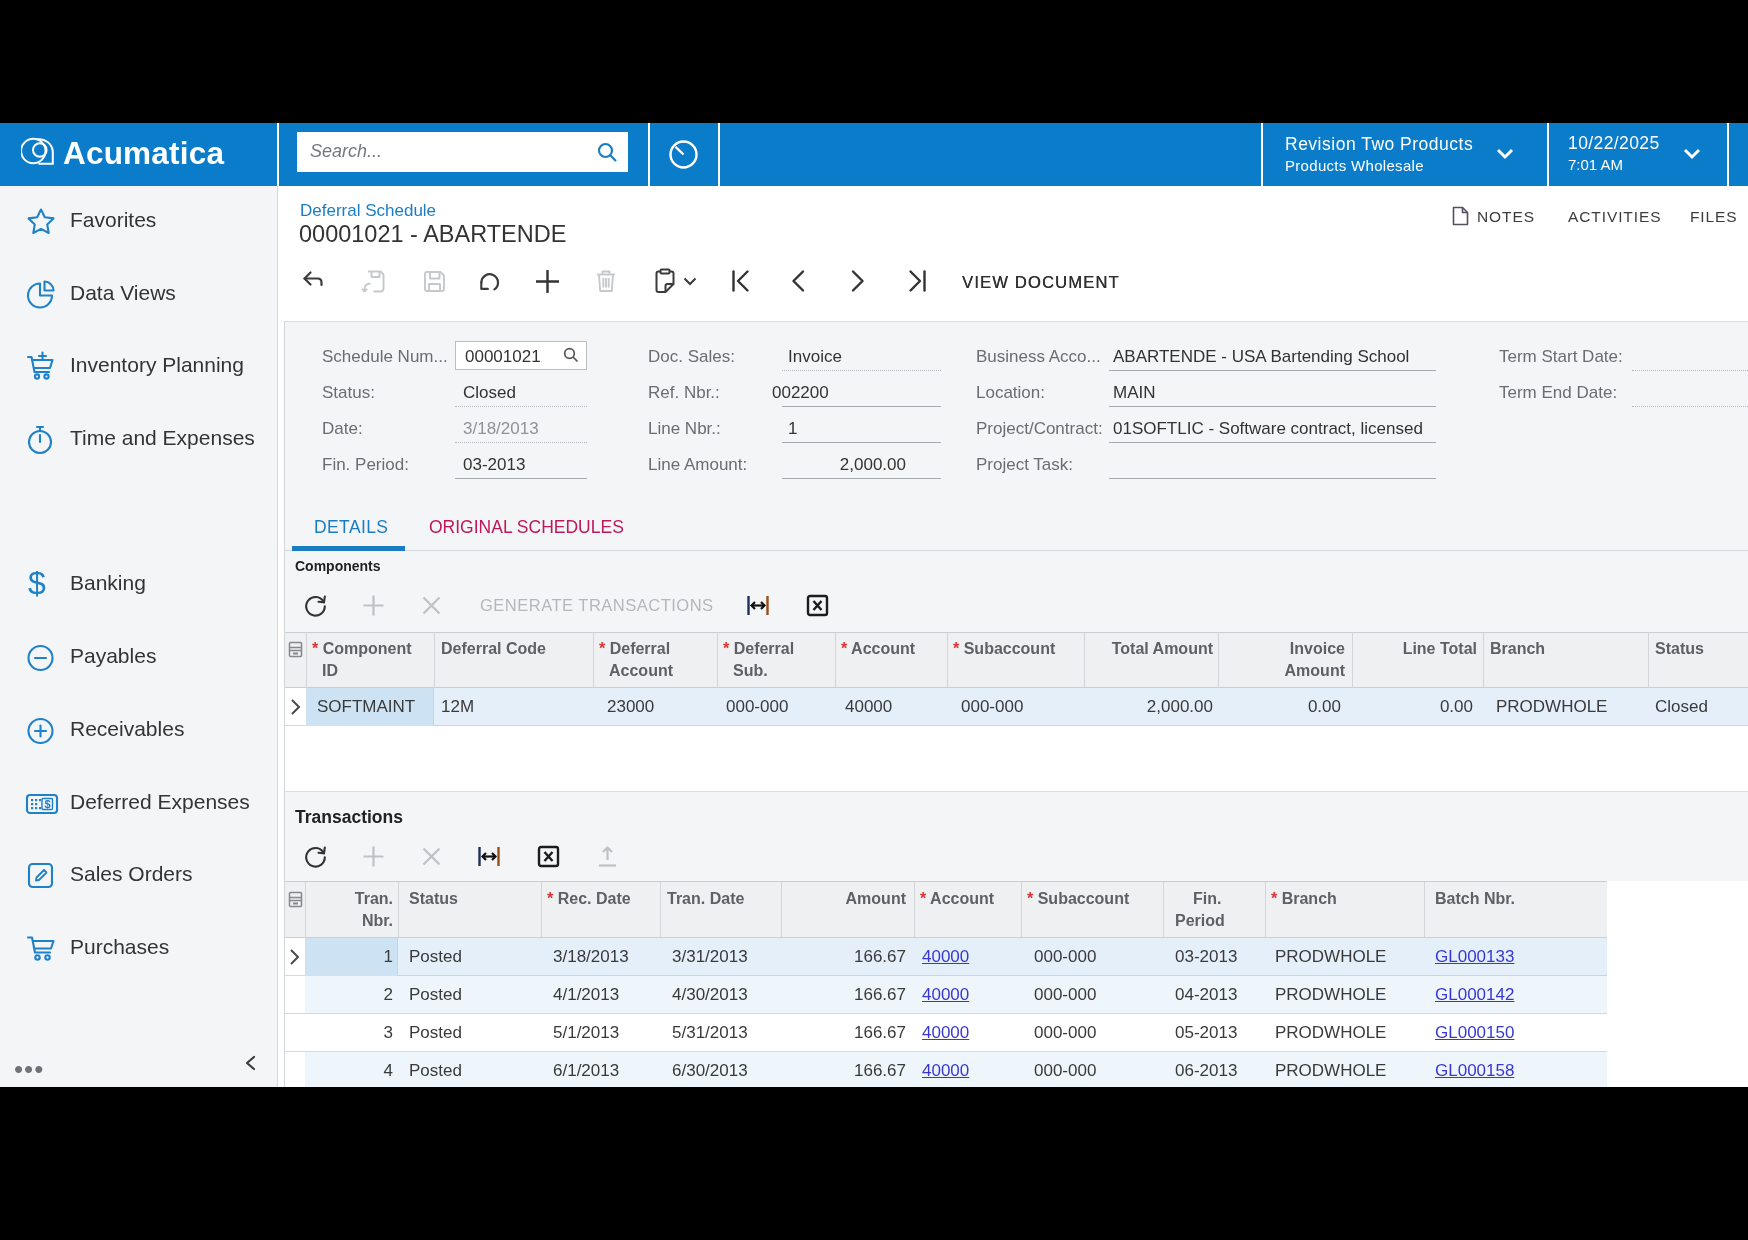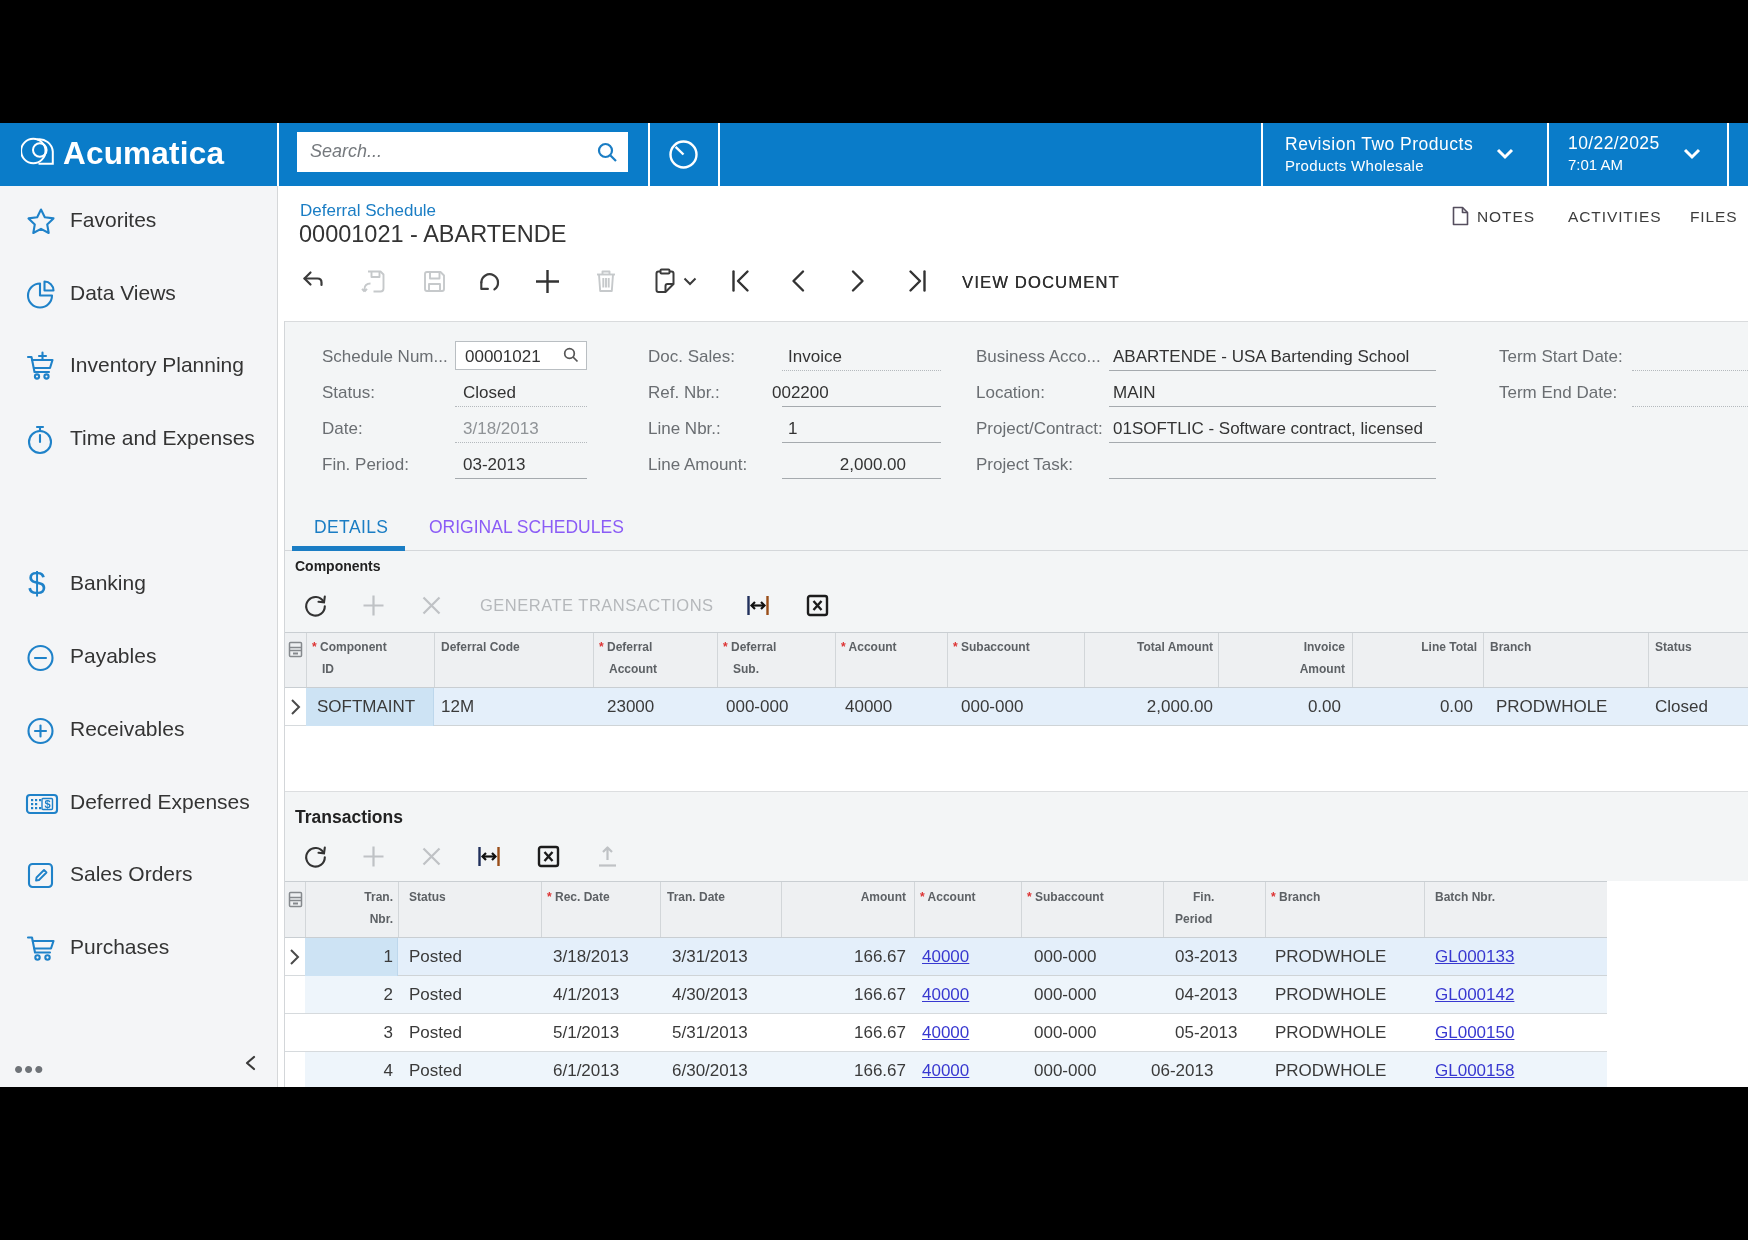--- a/index.html
+++ b/index.html
@@ -13,21 +13,21 @@
 .search { position:absolute; left:297px; top:9px; width:331px; height:40px; background:#fff; }
 .search span { position:absolute; left:13px; top:9px; font-size:18px; font-style:italic; color:#75797d; }
 .wtxt { color:#fff; position:absolute; white-space:nowrap; }
 
 .sidebar { position:absolute; left:0; top:63px; width:278px; height:901px; background:#f4f5f7; border-right:1px solid #d5d7d9; }
 .sitem { position:absolute; left:0; width:278px; height:34px; }
 .sitem svg { position:absolute; left:24px; top:1px; }
 .sitem .lbl { position:absolute; left:70px; top:4px; font-size:21px; color:#343434; white-space:nowrap; }
 
 .t { position:absolute; white-space:nowrap; }
-.gh { position:absolute; font-size:12px; font-weight:bold; color:#5d6165; white-space:nowrap; }
+.gh { position:absolute; font-size:16px; font-weight:bold; color:#5d6165; white-space:nowrap; }
 .red { color:#dd3333; }
 .gc { position:absolute; font-size:17px; color:#3a3a3a; white-space:nowrap; }
 .lnk { color:#3838d0; text-decoration:underline; }
 .vline { position:absolute; width:1px; background:#d2d6d9; }
 .flbl { position:absolute; font-size:17px; color:#6a6e72; white-space:nowrap; }
 .fval { position:absolute; font-size:17px; color:#333333; white-space:nowrap; }
 .ul { position:absolute; height:1px; }
 .ic { position:absolute; }
 </style>
 </head>
@@ -263,21 +263,21 @@
   <div class="ul" style="left:1109px;top:247px;width:327px;border-bottom:1px solid #a5aaae;"></div>
   <div class="ul" style="left:1109px;top:283px;width:327px;border-bottom:1px solid #a5aaae;"></div>
   <div class="ul" style="left:1109px;top:319px;width:327px;border-bottom:1px solid #a5aaae;"></div>
   <div class="ul" style="left:1109px;top:355px;width:327px;border-bottom:1px solid #a5aaae;"></div>
   <div class="flbl" style="left:1499px;top:224px;">Term Start Date:</div>
   <div class="flbl" style="left:1499px;top:260px;">Term End Date:</div>
   <div class="ul" style="left:1632px;top:247px;width:116px;border-bottom:1px dotted #b4b9bd;"></div>
   <div class="ul" style="left:1632px;top:283px;width:116px;border-bottom:1px dotted #b4b9bd;"></div>
 
   <div class="t" style="left:314px;top:394px;font-size:17.5px;color:#1a7dc4;letter-spacing:0.4px;">DETAILS</div>
-  <div class="t" style="left:429px;top:394px;font-size:17.5px;color:#8b5cf6;letter-spacing:0px;">ORIGINAL SCHEDULES</div>
+  <div class="t" style="left:429px;top:394px;font-size:17.5px;color:#be185d;letter-spacing:0px;">ORIGINAL SCHEDULES</div>
   <div class="abs" style="left:292px;top:423px;width:113px;height:5px;background:#1a7dc4;"></div>
 
   <div class="abs" style="left:285px;top:428px;width:1463px;height:81px;background:#f3f5f6;"></div>
   <div class="t" style="left:295px;top:435px;font-size:14px;font-weight:bold;color:#222;">Components</div>
   <svg class="ic" style="left:303px;top:470px" width="25" height="25" viewBox="0 0 25 25" fill="none" stroke="#333" stroke-width="2.1" stroke-linecap="round">
       <path d="M20.5 8.5 A 9.3 9.3 0 1 0 21.8 13.2"></path>
       <path d="M15.5 8.8 L21 9.3 L21.8 3.6"></path>
     </svg>
   <svg class="ic" style="left:361px;top:470px" width="25" height="25" viewBox="0 0 25 25" fill="none" stroke="#bfc2c5" stroke-width="2.2">
       <path d="M12.5 2.5 V22.5 M2.5 12.5 H22.5"></path>
@@ -448,16 +448,16 @@
   <div class="gc lnk" style="left:1435px;top:900px;">GL000150</div>
   <div class="abs" style="left:285px;top:929px;width:20px;height:38px;background:#fff;"></div>
   <div class="abs" style="left:305px;top:929px;width:1302px;height:38px;background:#eef5fb;"></div>
   <div class="gc" style="left:305px;top:938px;width:88px;text-align:right;">4</div>
   <div class="gc" style="left:409px;top:938px;">Posted</div>
   <div class="gc" style="left:553px;top:938px;">6/1/2013</div>
   <div class="gc" style="left:672px;top:938px;">6/30/2013</div>
   <div class="gc" style="left:781px;top:938px;width:125px;text-align:right;">166.67</div>
   <div class="gc lnk" style="left:922px;top:938px;">40000</div>
   <div class="gc" style="left:1034px;top:938px;">000-000</div>
-  <div class="gc" style="left:1151px;top:938px;">06-2013</div>
+  <div class="gc" style="left:1175px;top:938px;">06-2013</div>
   <div class="gc" style="left:1275px;top:938px;">PRODWHOLE</div>
   <div class="gc lnk" style="left:1435px;top:938px;">GL000158</div>
 </div>
 
 </body></html>

